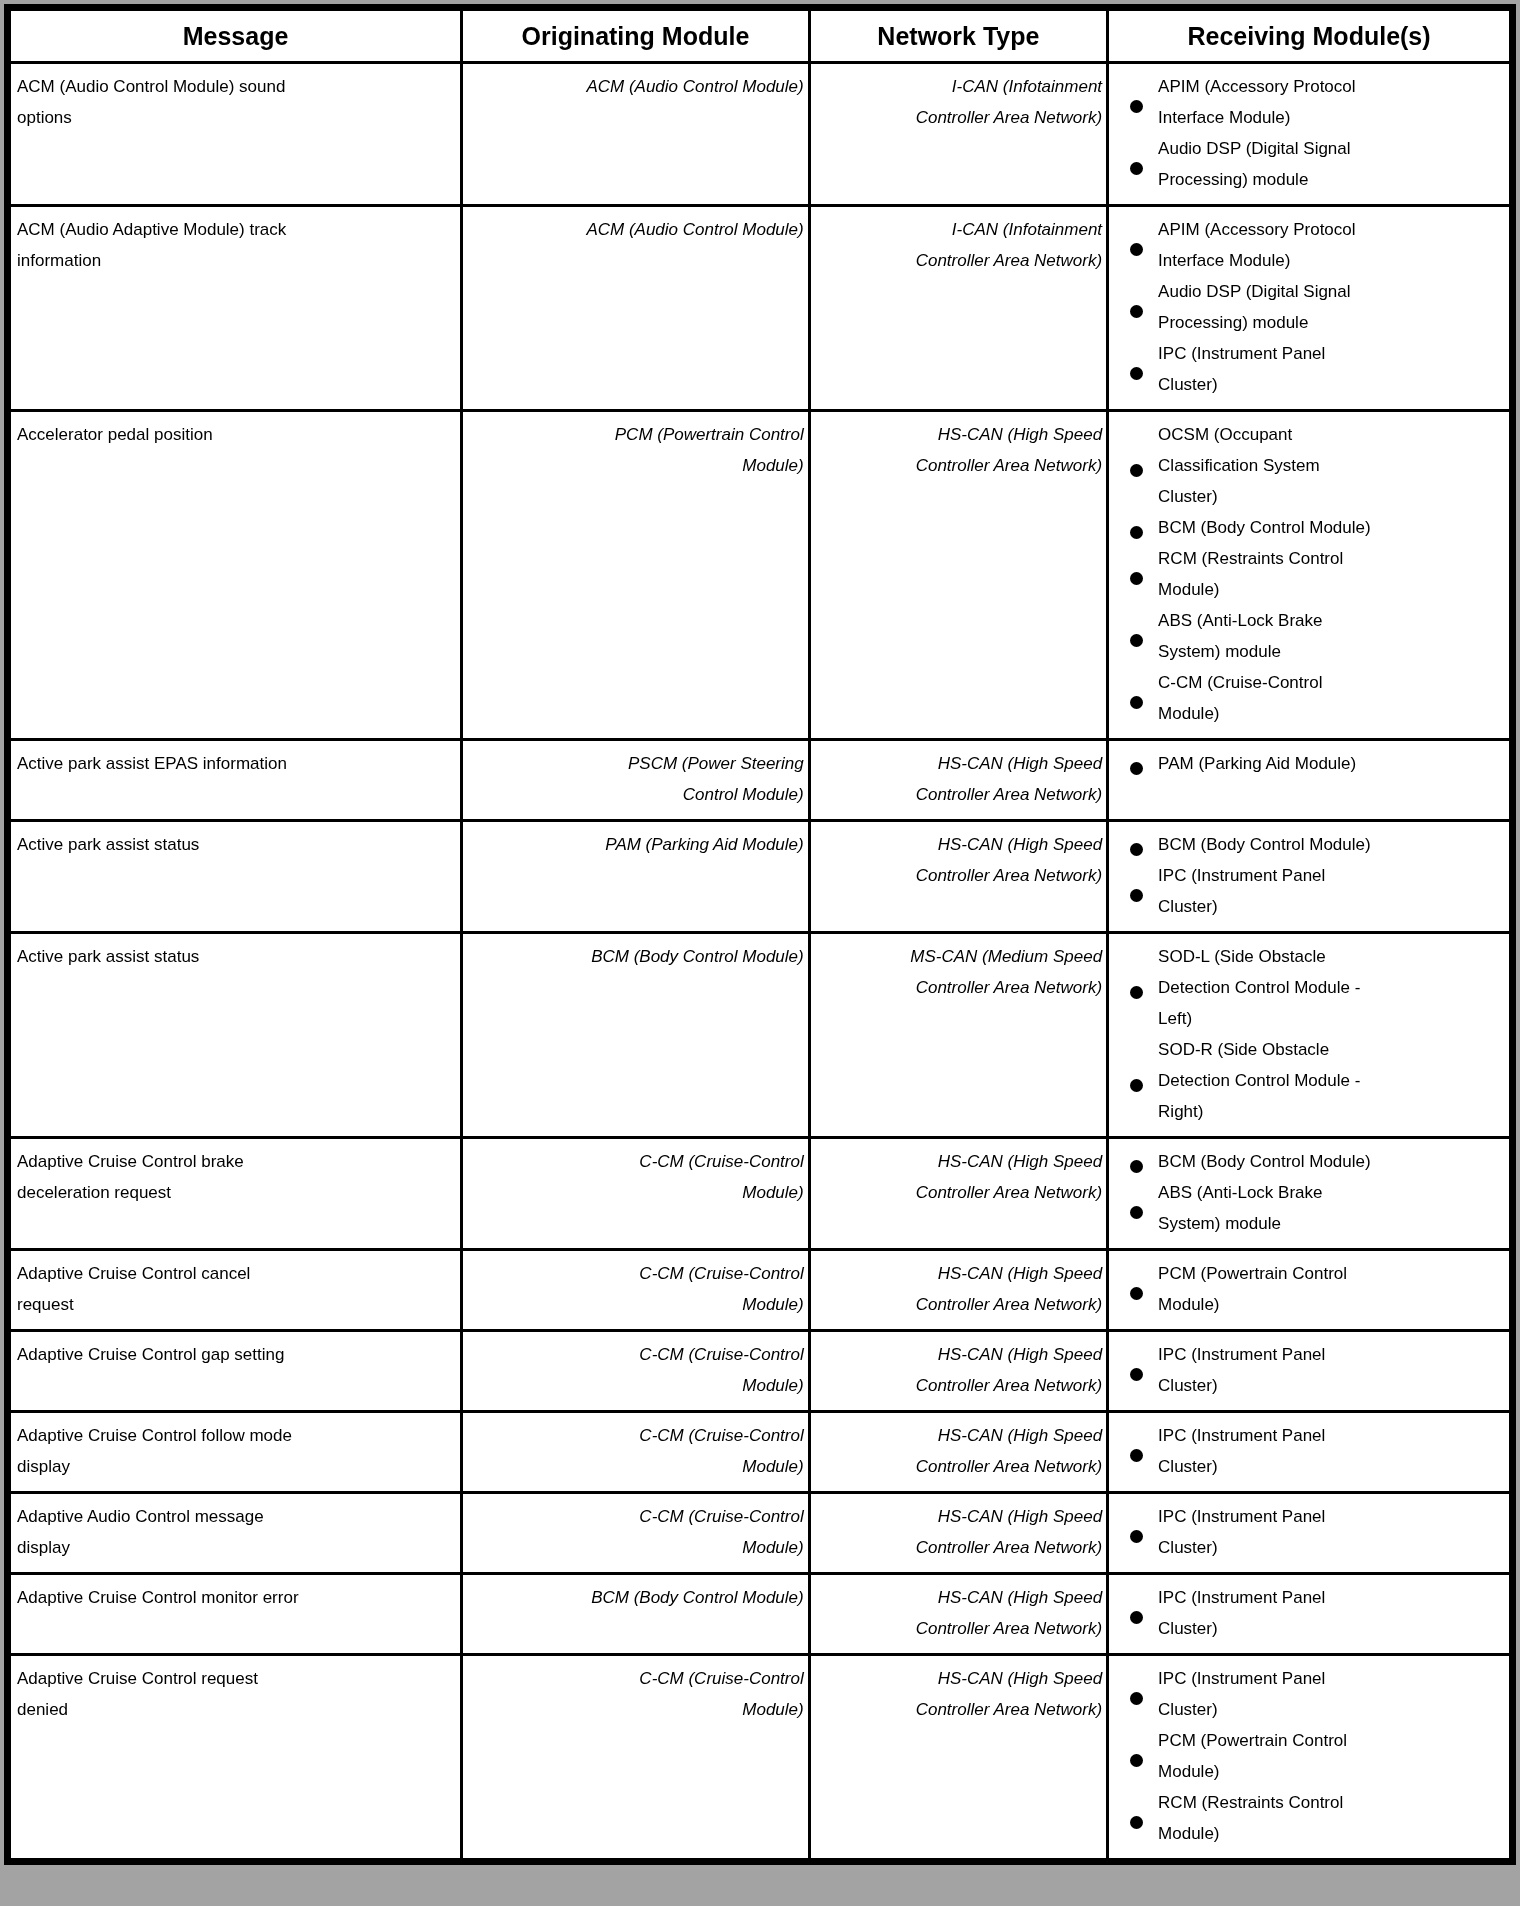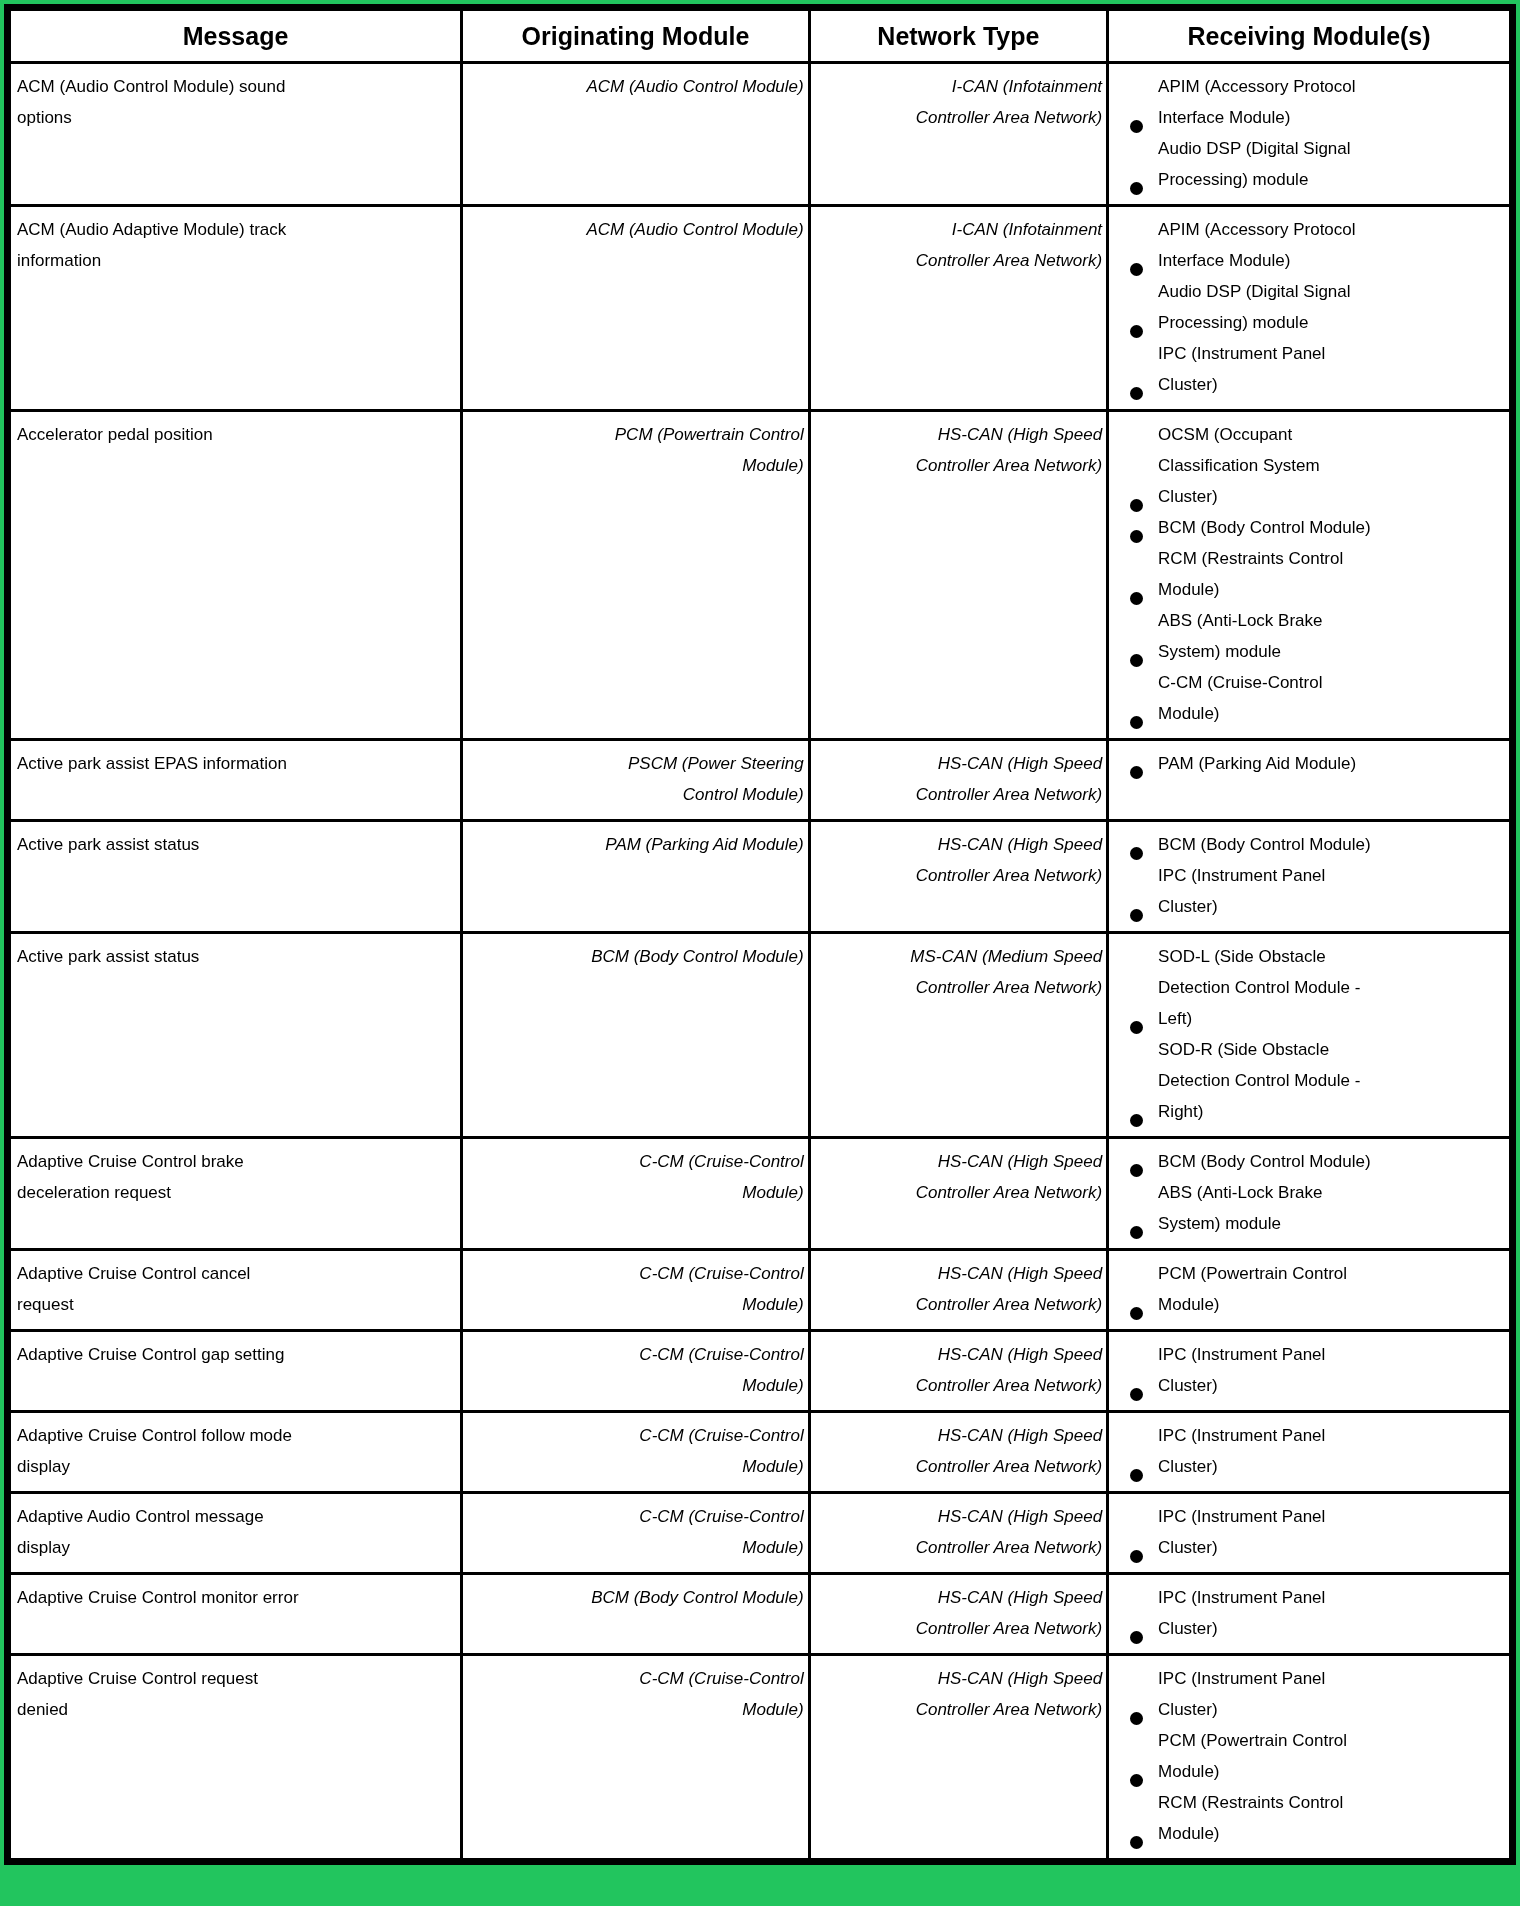--- a/index.html
+++ b/index.html
@@ -12,21 +12,21 @@
     height: 1906px;
     overflow: hidden;
     font-family: "Liberation Sans", "DejaVu Sans", sans-serif;
     color: #000000;
   }
   .page {
     position: absolute;
     left: 0; top: 0;
     width: 1520px;
     height: 1906px;
-    background: #22c55e;
+    background: #a3a3a3;
   }
   table.net-table {
     position: absolute;
     left: 4px;
     top: 4px;
     width: 1512px;
     border-collapse: collapse;
     table-layout: fixed;
     background: #ffffff;
   }
@@ -65,21 +65,21 @@
   }
   td.recv-cell {
     padding-left: 0;
     padding-right: 2px;
   }
   .cell-text {
     white-space: pre-line;
   }
   .ritem {
     display: flex;
-    align-items: flex-end;
+    align-items: center;
   }
   .dot {
     flex: 0 0 auto;
     width: 13px;
     height: 13px;
     margin-left: 21px;
     margin-right: 15px;
     margin-top: 9px;
     border-radius: 50%;
     background: #000000;

